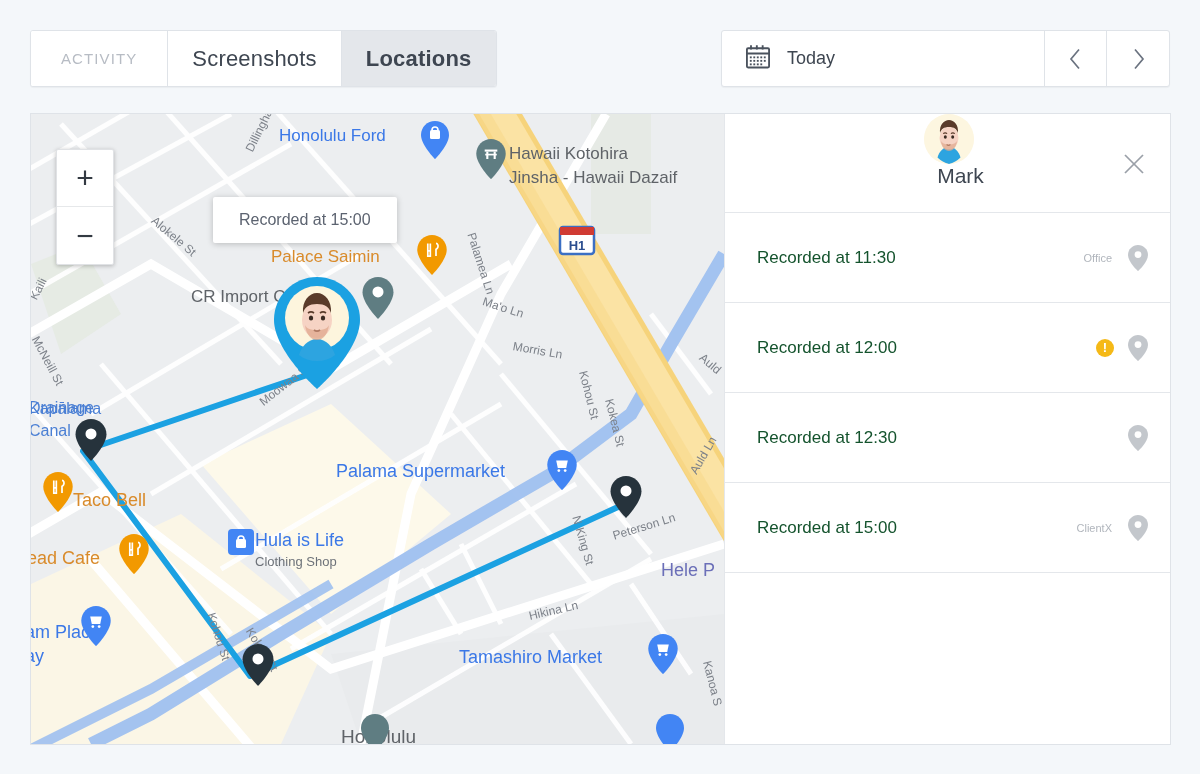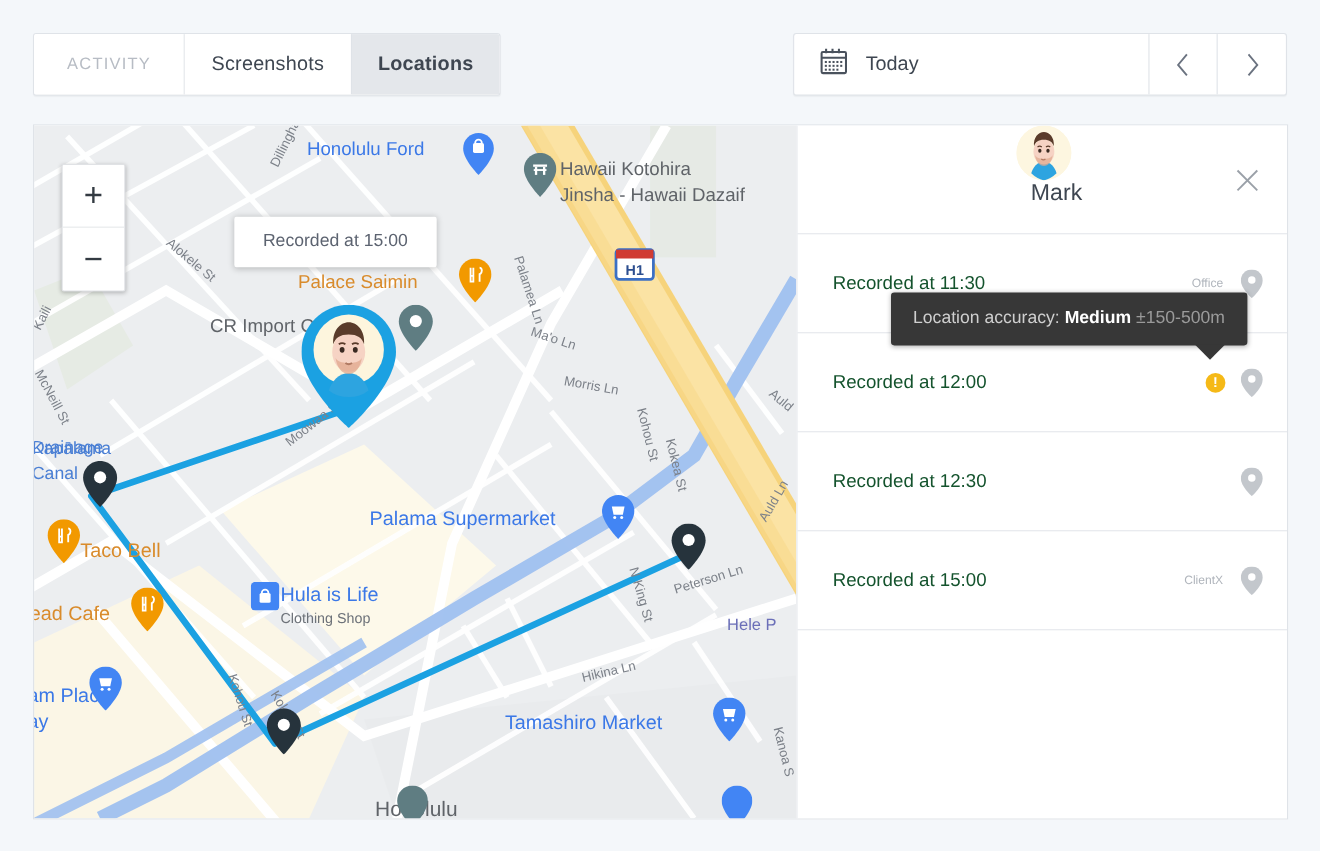--- a/index.html
+++ b/index.html
@@ -25,21 +25,21 @@
     border: 1px solid #dfe3e8;
     border-radius: 3px;
     overflow: hidden;
     background: #ffffff;
     box-shadow: 0 1px 1px rgba(0,0,0,.04);
   }
   .tab {
     height: 55px;
     line-height: 55px;
     padding: 0 24px;
-    font-size: 18px;
+    font-size: 22px;
     color: #3e4651;
     background: #ffffff;
     border-right: 1px solid #dfe3e8;
     cursor: pointer;
     white-space: nowrap;
     letter-spacing: .2px;
   }
   .tab:last-child { border-right: none; }
   .tab.muted {
     color: #b7bcc4;
@@ -508,21 +508,21 @@
         <div class="maplabel lbl-water" style="left: -2px; top: 262px; font-size: 16px; margin-top: 24px;">Kapālama</div>
         <div class="maplabel lbl-water" style="left: -2px; top: 285px; font-size: 16px;">Drainage</div>
         <div class="maplabel lbl-water" style="left: -2px; top: 308px; font-size: 16px;">Canal</div>
         <div class="maplabel lbl-poi-orange" style="left: 42px; top: 376px; font-size: 18px;">Taco Bell</div>
         <div class="maplabel lbl-poi-orange" style="left: -22px; top: 434px; font-size: 18px;">Bread Cafe</div>
         <div class="maplabel lbl-poi-blue" style="left: 305px; top: 347px; font-size: 18px;">Palama Supermarket</div>
         <div class="maplabel lbl-poi-blue" style="left: 224px; top: 416px; font-size: 18px;">Hula is Life</div>
         <div class="maplabel lbl-sub" style="left: 224px; top: 440px; font-size: 13px;">Clothing Shop</div>
         <div class="maplabel lbl-poi-blue" style="left: -18px; top: 508px; font-size: 18px;">Kam Place</div>
         <div class="maplabel lbl-poi-blue" style="left: -18px; top: 532px; font-size: 18px;">Bay</div>
-        <div class="maplabel lbl-purple" style="left: 630px; top: 446px; font-size: 15px;">Hele P</div>
+        <div class="maplabel lbl-purple" style="left: 630px; top: 446px; font-size: 18px;">Hele P</div>
         <div class="maplabel lbl-poi-blue" style="left: 428px; top: 533px; font-size: 18px;">Tamashiro Market</div>
         <div class="maplabel lbl-gray" style="left: 310px; top: 612px; font-size: 19px;">Honolulu</div>
       </div>
     <div id="map-street-layer">
         <div class="maplabel lbl-street" style="left: 218px; top: 30px; transform: rotate(-64deg); transform-origin: left center;">Dillingham St</div>
         <div class="maplabel lbl-street" style="left: 122px; top: 98px; transform: rotate(40deg); transform-origin: left center;">Alokele St</div>
         <div class="maplabel lbl-street" style="left: 2px; top: 178px; transform: rotate(-63deg); transform-origin: left center;">Kaili</div>
         <div class="maplabel lbl-street" style="left: 4px; top: 216px; transform: rotate(62deg); transform-origin: left center;">McNeill St</div>
         <div class="maplabel lbl-street" style="left: 440px; top: 112px; transform: rotate(72deg); transform-origin: left center;">Palamea Ln</div>
         <div class="maplabel lbl-street" style="left: 452px; top: 180px; transform: rotate(18deg); transform-origin: left center;">Ma'o Ln</div>
@@ -602,19 +602,14 @@
           <div class="tag">ClientX</div>
           <div class="pinicon">
             <svg width="20" height="26" viewBox="0 0 20 26" fill="#c3c7cc">
               <path d="M10 0C4.5 0 0 4.4 0 9.9 0 17.1 10 26 10 26s10-8.9 10-16.1C20 4.4 15.5 0 10 0z"></path>
               <circle cx="10" cy="9.6" r="3.4" fill="#ffffff"></circle>
             </svg>
           </div>
         </div>
       </div>
 
-    <div class="tooltip">
-      <span>Location accuracy:</span>
-      <b>Medium</b>
-      <span class="dim">±150-500m</span>
-    </div>
   </div>
 </div>
 
 </body></html>

